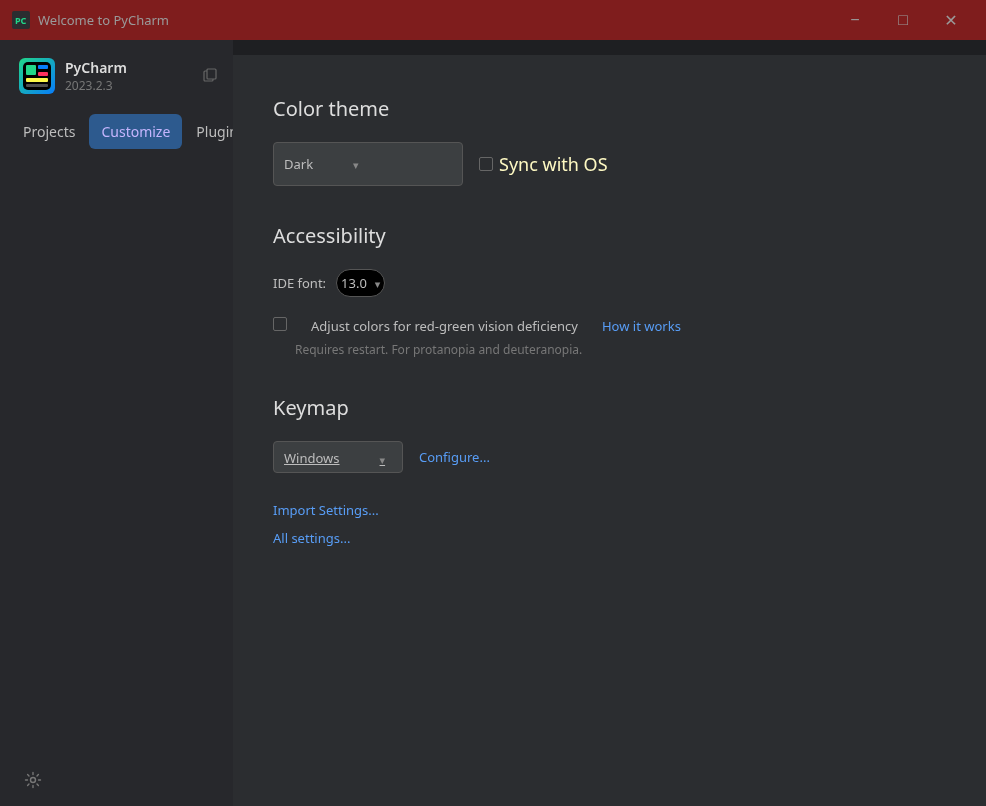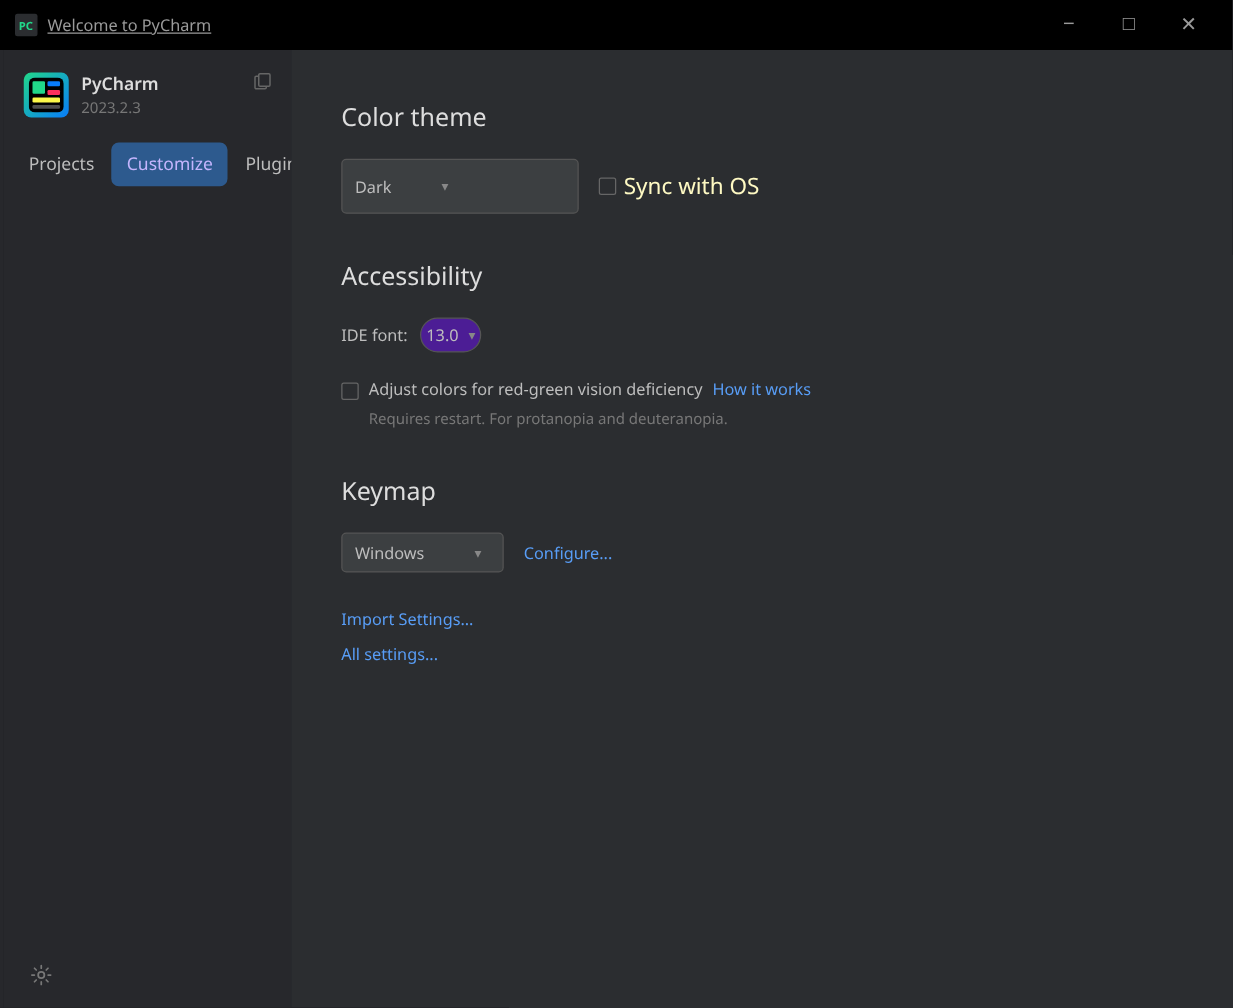--- a/index.html
+++ b/index.html
@@ -11,21 +11,21 @@
       font-family: 'Segoe UI', system-ui, sans-serif;
       color: #bdbdbd;
       overflow: hidden;
       display: flex;
       flex-direction: column;
     }
 
     
     .titlebar {
       height: 40px;
-      background: #000000;
+      background: #7f1d1d;
       display: flex;
       align-items: center;
       padding: 0 12px;
       user-select: none;
       flex-shrink: 0;
     }
     .titlebar-icon {
       width: 18px;
       height: 18px;
       margin-right: 8px;
@@ -34,21 +34,20 @@
       display: flex;
       align-items: center;
       justify-content: center;
       font-size: 10px;
       color: #aaa;
     }
     .titlebar-title {
       font-size: 13px;
       color: #9a9a9a;
       flex: 1;
-      text-decoration: underline;
     }
     .titlebar-controls {
       display: flex;
       gap: 2px;
     }
     .titlebar-btn {
       width: 46px;
       height: 32px;
       background: transparent;
       border: none;
@@ -71,21 +70,21 @@
     .sidebar {
       width: 230px;
       background: #27282c;
       display: flex;
       flex-direction: column;
       flex-shrink: 0;
       padding-top: 8px;
     }
     .sidebar-header {
       display: flex;
-      align-items: flex-start;
+      align-items: center;
       padding: 10px 16px 16px 16px;
       gap: 10px;
     }
     .app-logo {
       width: 36px;
       height: 36px;
       background: linear-gradient(135deg, #21d789, #087cfa);
       border-radius: 6px;
       display: flex;
       align-items: center;
@@ -145,20 +144,21 @@
       align-items: center;
       justify-content: center;
     }
 
     
     .content {
       flex: 1;
       background: #2b2d30;
       padding: 40px 40px;
       overflow-y: auto;
+      margin-top: 15px;
     }
 
     .section-title {
       font-size: 20px;
       font-weight: 400;
       color: #ddd;
       margin-bottom: 20px;
     }
 
     
@@ -210,36 +210,36 @@
       display: flex;
       align-items: center;
       gap: 10px;
       margin-bottom: 20px;
     }
     .ide-font-label {
       font-size: 13px;
       color: #bdbdbd;
     }
     .font-dropdown {
-      background: #4c1d95;
+      background: #000000;
       border: 1px solid #555;
       border-radius: 14px;
       color: #bdbdbd;
       font-size: 13px;
       padding: 4px 4px;
       display: flex;
       align-items: center;
       gap: 8px;
       height: 28px;
       cursor: pointer;
     }
     .colorblind-row {
       display: flex;
-      align-items: flex-end;
-      gap: 8px;
+      align-items: flex-start;
+      gap: 24px;
       margin-bottom: 6px;
     }
     .colorblind-link {
       color: #589df6;
       font-size: 13px;
       cursor: pointer;
       text-decoration: none;
     }
     .colorblind-desc {
       font-size: 12px;
@@ -256,25 +256,26 @@
       margin-bottom: 28px;
     }
     .keymap-dropdown {
       background: #3c3f41;
       border: 1px solid #555;
       border-radius: 4px;
       color: #bdbdbd;
       font-size: 13px;
       padding: 5px 10px;
       display: flex;
-      align-items: center;
+      align-items: flex-end;
       gap: 40px;
       height: 32px;
       cursor: pointer;
       min-width: 130px;
+      text-decoration: underline;
     }
     .configure-link {
       color: #589df6;
       font-size: 13px;
       cursor: pointer;
       text-decoration: none;
     }
     .import-link, .all-settings-link {
       color: #589df6;
       font-size: 13px;

